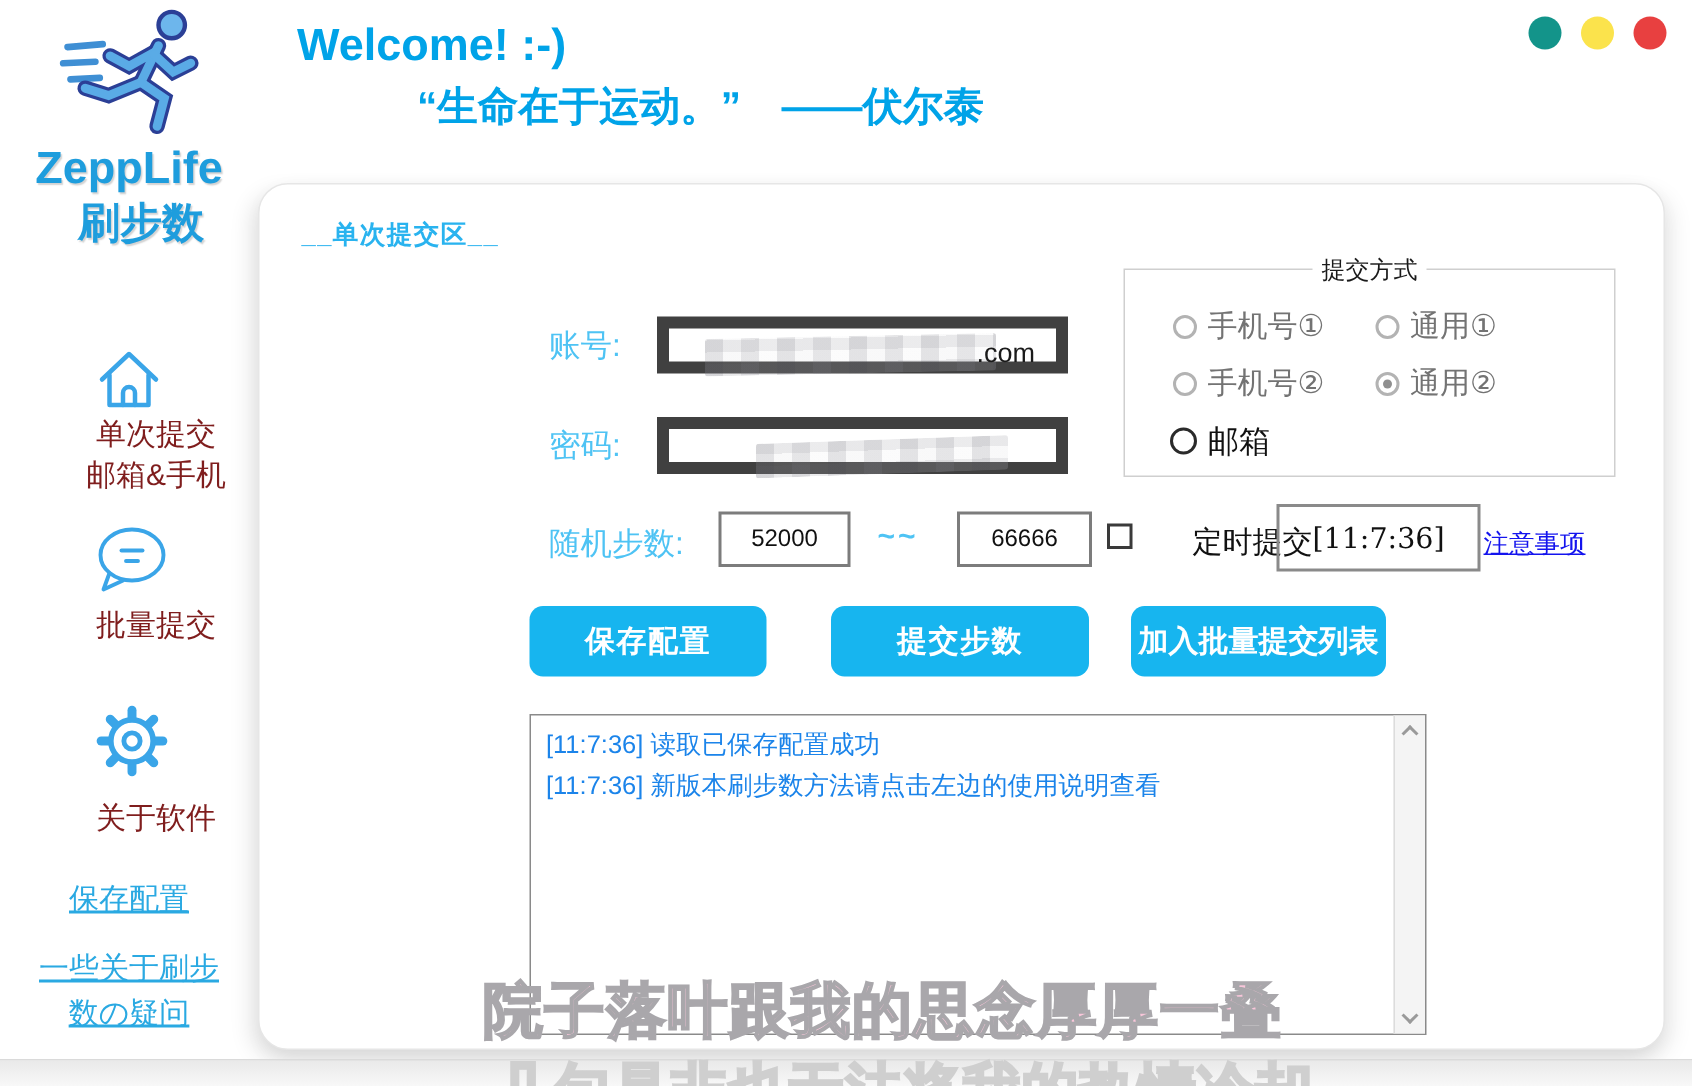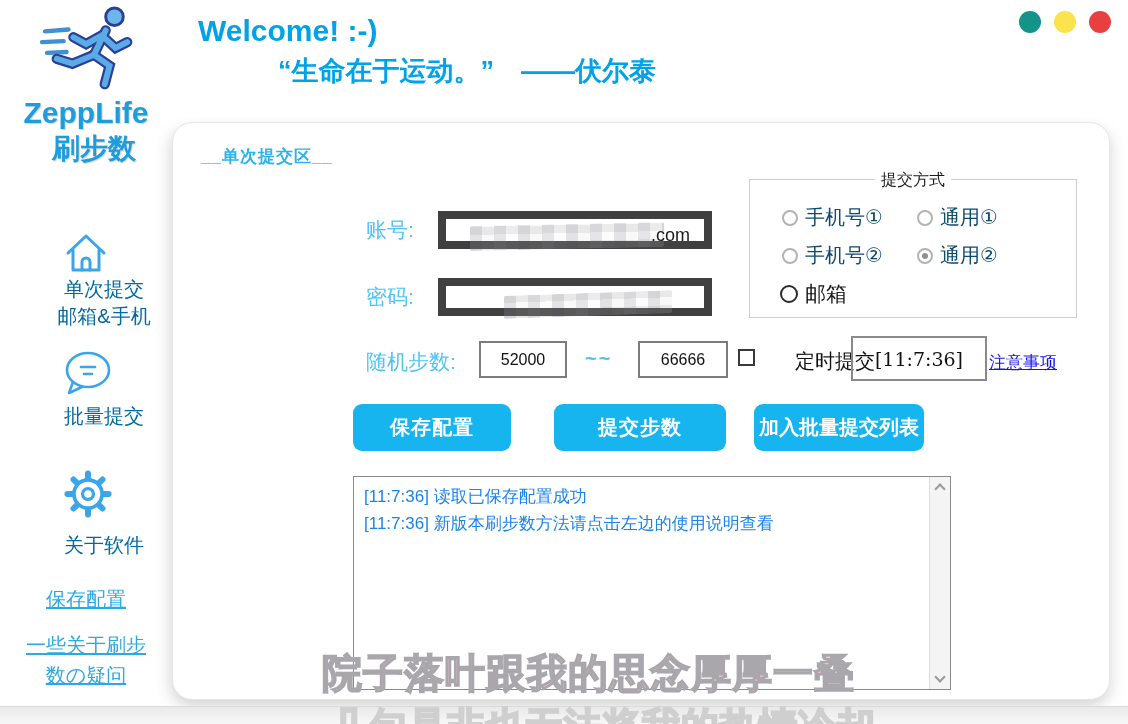--- a/index.html
+++ b/index.html
@@ -12,21 +12,21 @@
   
   .welcome { position:absolute; left:187px; top:14px; font-size:30px; font-weight:bold; color:#00A3E8;margin-left:11px; }
   .quote   { position:absolute; left:278px; top:53px; font-size:27px; font-weight:bold; color:#00A3E8; }
 
   
   .side { position:absolute; left:0; top:0; width:172px; height:724px; }
   .brand-name { position:absolute; left:0; top:96px; width:172px; text-align:center;
     font-size:30px; font-weight:bold; color:#1E9DDD; text-shadow:1px 1px 1px rgba(0,0,0,.18); }
   .brand-sub  { position:absolute; left:0; top:130px; width:188px; text-align:center;
     font-size:28px; font-weight:bold; color:#1E9DDD; text-shadow:1px 1px 1px rgba(0,0,0,.18); }
-  .nav-label { position:absolute; width:208px; text-align:center; font-size:20px; color:#0369a1; }
+  .nav-label { position:absolute; width:208px; text-align:center; font-size:20px; color:#7f1d1d; }
   .nav-link  { position:absolute; width:172px; text-align:center; font-size:20px; color:#2AA9E2; text-decoration:underline; cursor:pointer; }
   .nav-icon  { position:absolute; }
 
   
   .card { position:absolute; left:172px; top:122px; width:938px; height:578px;
     background:#fff; border:1px solid #e6e6e6; border-radius:20px;
     box-shadow:-5px 6px 14px rgba(0,0,0,.10), 5px 6px 14px rgba(0,0,0,.08); }
   .section-title { position:absolute; left:28px; top:22px; font-size:17px; font-weight:bold; color:#29B3EF; letter-spacing:1px; }
 
   .fld-label { position:absolute; font-size:21px; color:#4EC3F4; }
@@ -38,21 +38,21 @@
   .acct-suffix { position:absolute; right:14px; top:6px; font-size:18px; color:#1a1a1a; }
 
   
   .groupbox { position:absolute; left:563px; top:56px; width:328px; height:139px; border:1px solid #cfcfcf;margin-left:13px; }
   .group-legend { position:absolute; left:50%; top:-10px; transform:translateX(-50%);
     background:#fff; padding:0 6px; font-size:16px; color:#1a1a1a; white-space:nowrap; }
   .radio-row { position:absolute; display:flex; align-items:center; gap:7px; cursor:pointer; }
   .radio { width:16px; height:16px; border-radius:50%; border:2px solid #b3b3b3; background:#fff; position:relative; flex:0 0 auto; }
   .radio.sel::after { content:""; position:absolute; left:3px; top:3px; width:6px; height:6px; border-radius:50%; background:#8f8f8f; }
   .radio.dark { width:18px; height:18px; border-color:#2a2a2a; }
-  .radio-label { font-size:20px; color:#0c4a6e; white-space:nowrap; }
+  .radio-label { font-size:20px; color:#737373; white-space:nowrap; }
   .radio-label.dark { font-size:21px; color:#111; }
 
   .sep { position:absolute; font-size:20px; font-weight:bold; color:#4EC3F4; letter-spacing:2px; }
   .num-input { position:absolute; border:2px solid #7c7c7c; text-align:center; font-size:16px;
     font-family:"Liberation Sans",sans-serif; color:#111; background:#fff; outline:none; }
   .checkbox { position:absolute; width:17px; height:17px; border:2px solid #3a3a3a; background:#fff; cursor:pointer; }
   .chk-label { position:absolute; font-size:20px; color:#111; }
   .timebox { position:absolute; left:678px; top:213px; width:136px; height:45px; border:2px solid #8a8a8a;
     display:flex; align-items:center; justify-content:center;
     font-family:"DejaVu Serif","Liberation Serif",serif; font-size:19px; color:#111; }

